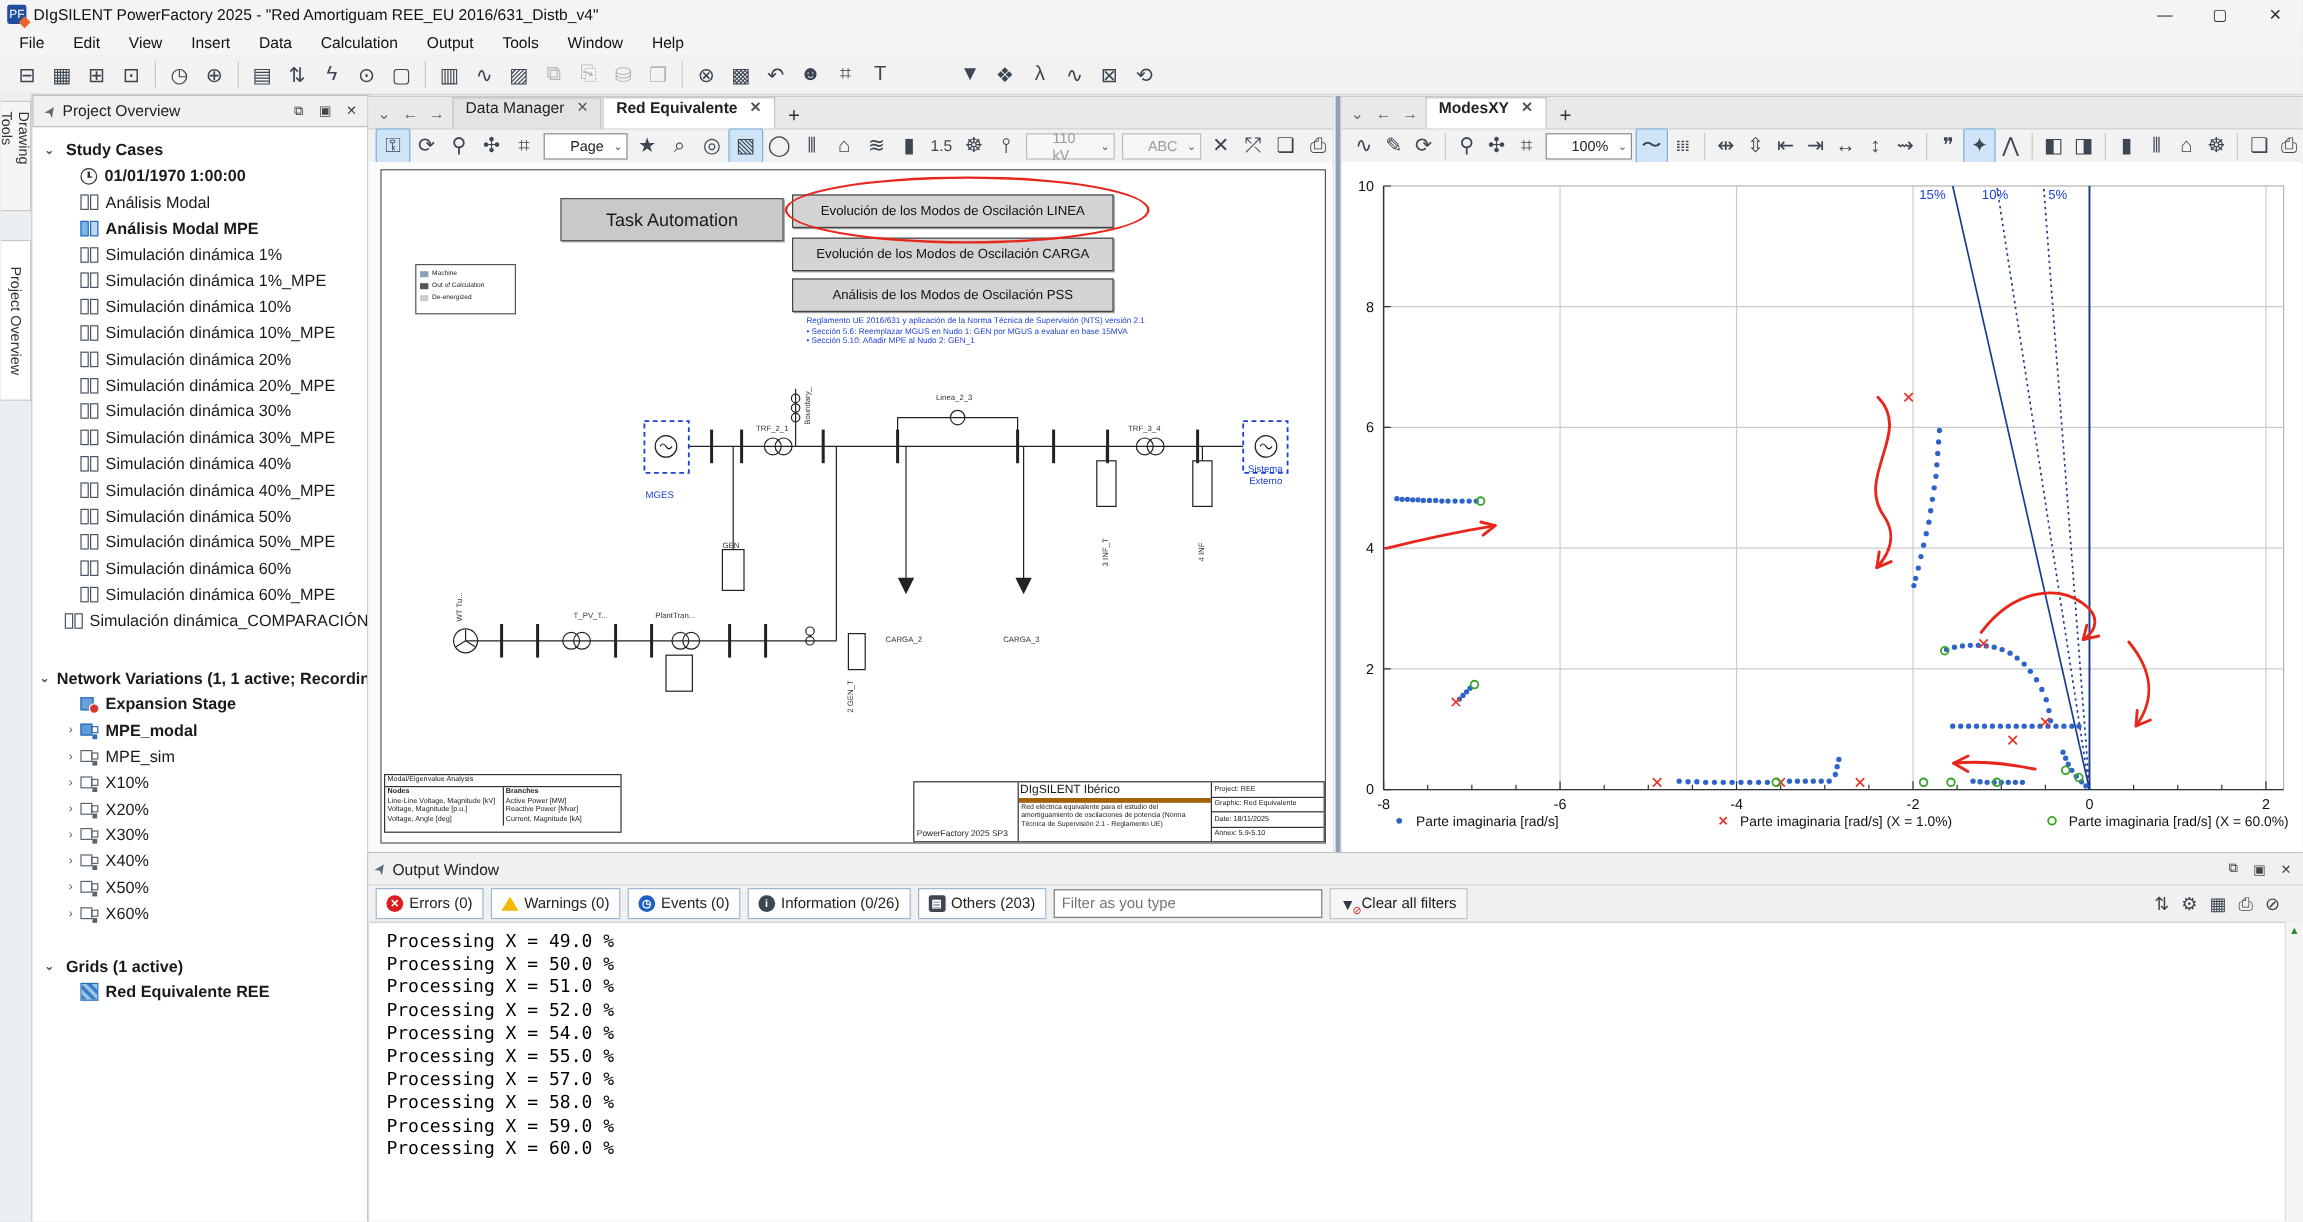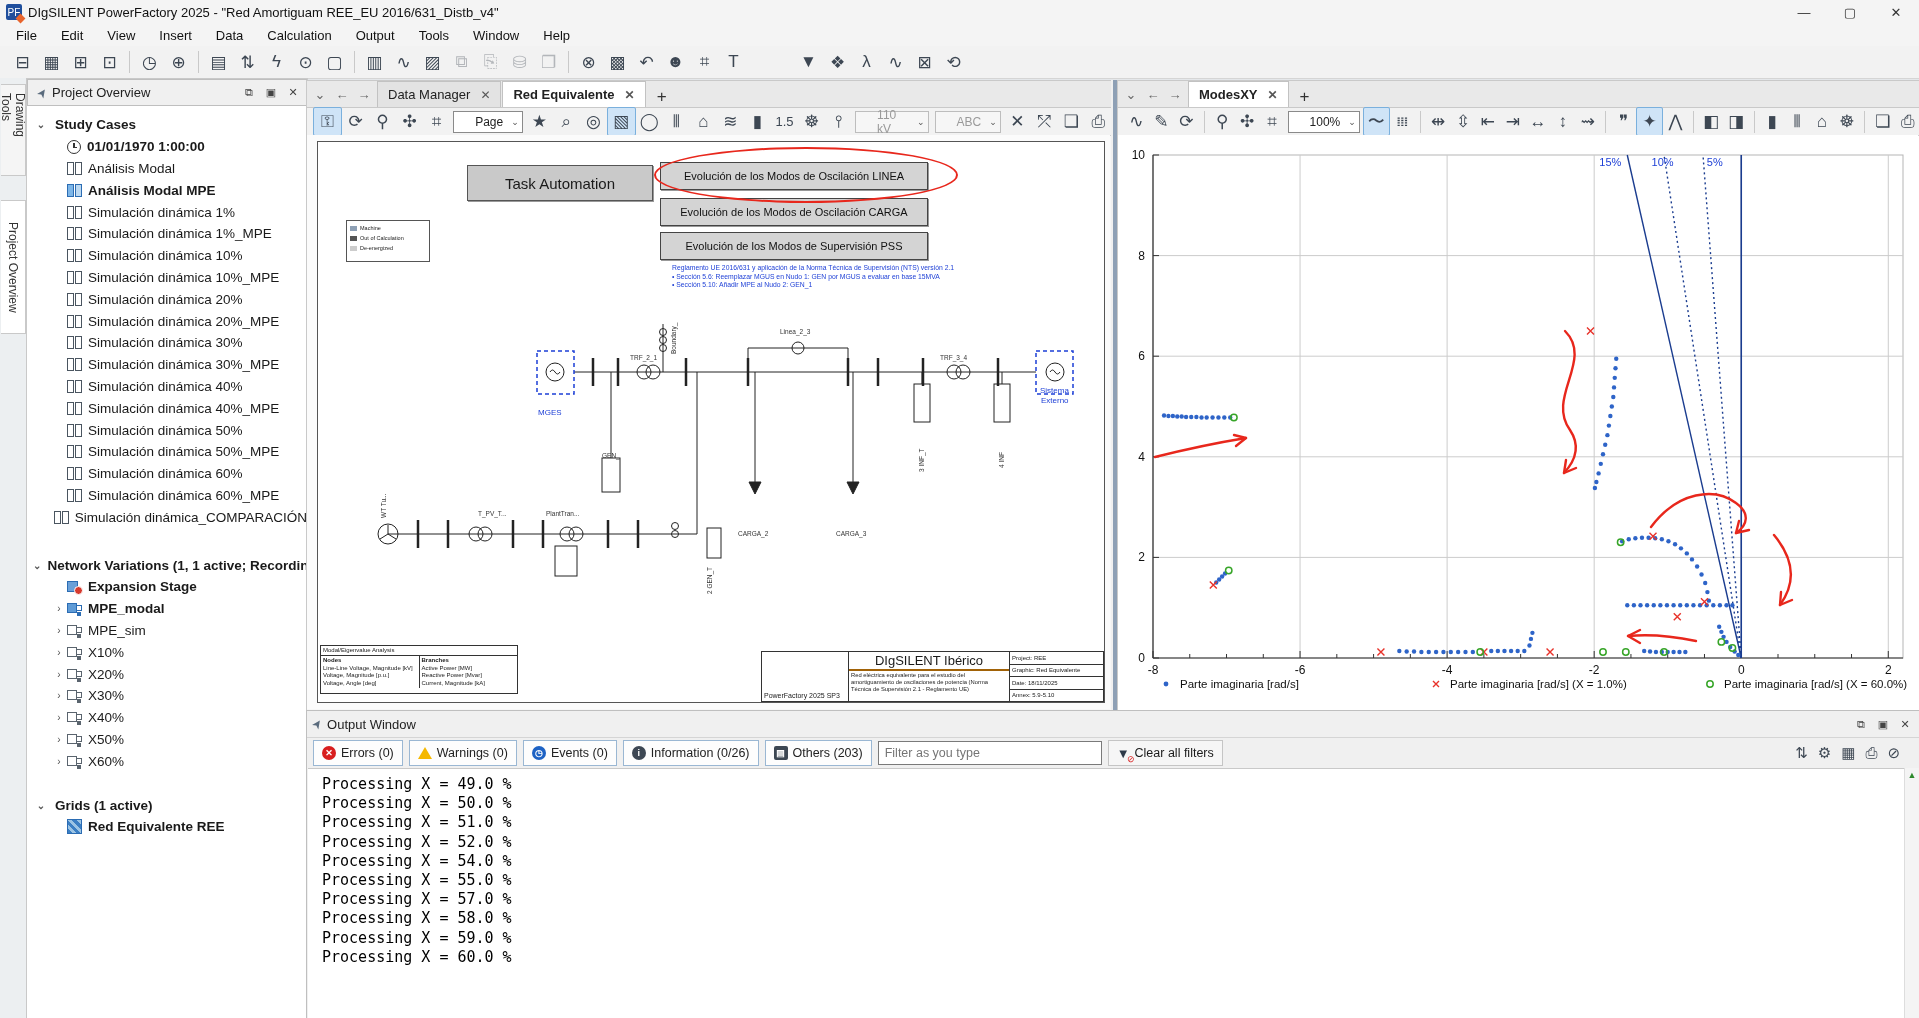--- a/index.html
+++ b/index.html
@@ -57,21 +57,21 @@
   .ic-var.on::before{background:#5f9bd6;border-color:#2b6cb3;}
   .ic-var.on::after{border-color:#2b6cb3;box-shadow:0 6px 0 -1px #2b6cb3;}
   .ic-stage::before{content:"";position:absolute;left:0;top:2px;width:9px;height:9px;background:#6aa0d8;border:1px solid #2b6cb3;}
   .ic-stage::after{content:"";position:absolute;left:7px;top:7px;width:7px;height:7px;border-radius:50%;background:#d63a2e;border:1px solid #fff;}
   .ic-grid{width:13px;height:13px;border:1px solid #2b6cb3;background:
      repeating-linear-gradient(45deg,#3b7fc4 0 3px,#9cc4e4 3px 6px);}
   
   .tabbar{height:26px;background:#e9e9e9;border-bottom:1px solid #c9c9c9;display:flex;align-items:flex-end;}
   .tab-nav{display:flex;align-items:center;height:100%;padding:0 2px;color:#666;}
   .tab-nav span{width:22px;text-align:center;font-size:13px;}
-  .tab{height:25px;display:flex;align-items:center;padding:0 10px;border:1px solid #c2c2c2;border-bottom:none;
+  .tab{height:25px;display:flex;padding:0 10px;border:1px solid #c2c2c2;border-bottom:none;
        background:#e3e3e3;font-size:13px;color:#222;margin-right:1px;}
   .tab.active{background:#ffffff;font-weight:bold;}
   .tab .tab-close{margin-left:10px;color:#555;font-size:12px;}
   .tab-plus{font-size:17px;color:#333;padding:0 10px;}
   .gtoolbar{height:27px;background:#f2f2f2;border-bottom:1px solid #cfcfcf;display:flex;align-items:center;padding-left:6px;}
   .combo{height:20px;background:#fff;border:1px solid #8a8a8a;display:flex;align-items:center;font-size:12px;
          padding:0 3px 0 6px;margin:0 3px;color:#222;}
   .combo .cv{margin-right:8px;padding-left:15px;}
   .combo .ca{color:#555;font-size:9px;}
   .combo.dis{color:#9a9a9a;border-color:#bdbdbd;background:#f6f6f6;}
@@ -96,21 +96,21 @@
   #result-box{position:absolute;left:2px;top:503px;width:196px;height:47px;border:1px solid #333;background:#fff;font-size:6px;}
   #result-box .rb-title{border-bottom:1px solid #333;padding:1px 2px;height:7px;}
   #result-box .rb-cols{display:flex;}
   #result-box .rb-col{flex:1;padding:1px 2px;line-height:7.5px;}
   #result-box .rb-col.l{border-right:1px solid #333;}
   #title-block{position:absolute;left:443px;top:509px;width:341px;height:49px;border:1px solid #333;background:#fff;
                display:flex;font-size:6.5px;}
   .tbk-left{width:86px;border-right:1px solid #333;position:relative;}
   .tbk-left div{position:absolute;bottom:2px;left:2px;font-size:7px;}
   .tbk-mid{width:160px;border-right:1px solid #333;}
-  .tbk-mid .co{text-align:center;border-bottom:2px solid #a16207;font-size:13px;padding:1px;}
+  .tbk-mid .co{border-bottom:4px solid #a16207;font-size:10px;padding:1px;}
   .tbk-mid .desc{padding:1px 2px;line-height:7px;font-size:5.8px;}
   .tbk-right{flex:1;display:flex;flex-direction:column;}
   .tbk-right div{flex:1;border-bottom:1px solid #333;padding:0 2px;display:flex;align-items:center;font-size:6px;}
   .tbk-right div:last-child{border-bottom:none;}
   
   #splitter{left:1111px;top:80px;width:6px;height:630px;background:#8ea0b5;border-left:2px solid #f0f0f0;border-right:2px solid #f0f0f0;}
   
   #right-panel{left:1117px;top:80px;width:802px;height:630px;background:#ffffff;border:1px solid #c9c9c9;}
   #chart-area{position:absolute;left:0;top:54px;width:800px;height:574px;background:#fff;}
   
@@ -495,21 +495,21 @@
 
           <g stroke="#1d3fd6" stroke-dasharray="4,3" stroke-width="1.5">
             <rect x="219" y="209" width="37" height="43"></rect>
             <rect x="718" y="209" width="37" height="43"></rect>
           </g>
         </g>
       </svg>
       <div id="task-btn">Task Automation</div>
       <div class="evo-btn" style="top:20px;">Evolución de los Modos de Oscilación LINEA</div>
       <div class="evo-btn" style="top:56px;">Evolución de los Modos de Oscilación CARGA</div>
-      <div class="evo-btn" style="top:90px;">Evolución de los Modos de Supervisión PSS</div>
+      <div class="evo-btn" style="top:90px;">Análisis de los Modos de Oscilación PSS</div>
       <div id="red-ellipse"></div>
       <div id="machine-legend">
           <div class="ml-row">
             <span class="ml-sw" style="background: rgb(142, 160, 181);"></span>
             <span>Machine</span>
           </div>
           <div class="ml-row">
             <span class="ml-sw" style="background: rgb(85, 85, 85);"></span>
             <span>Out of Calculation</span>
           </div>

